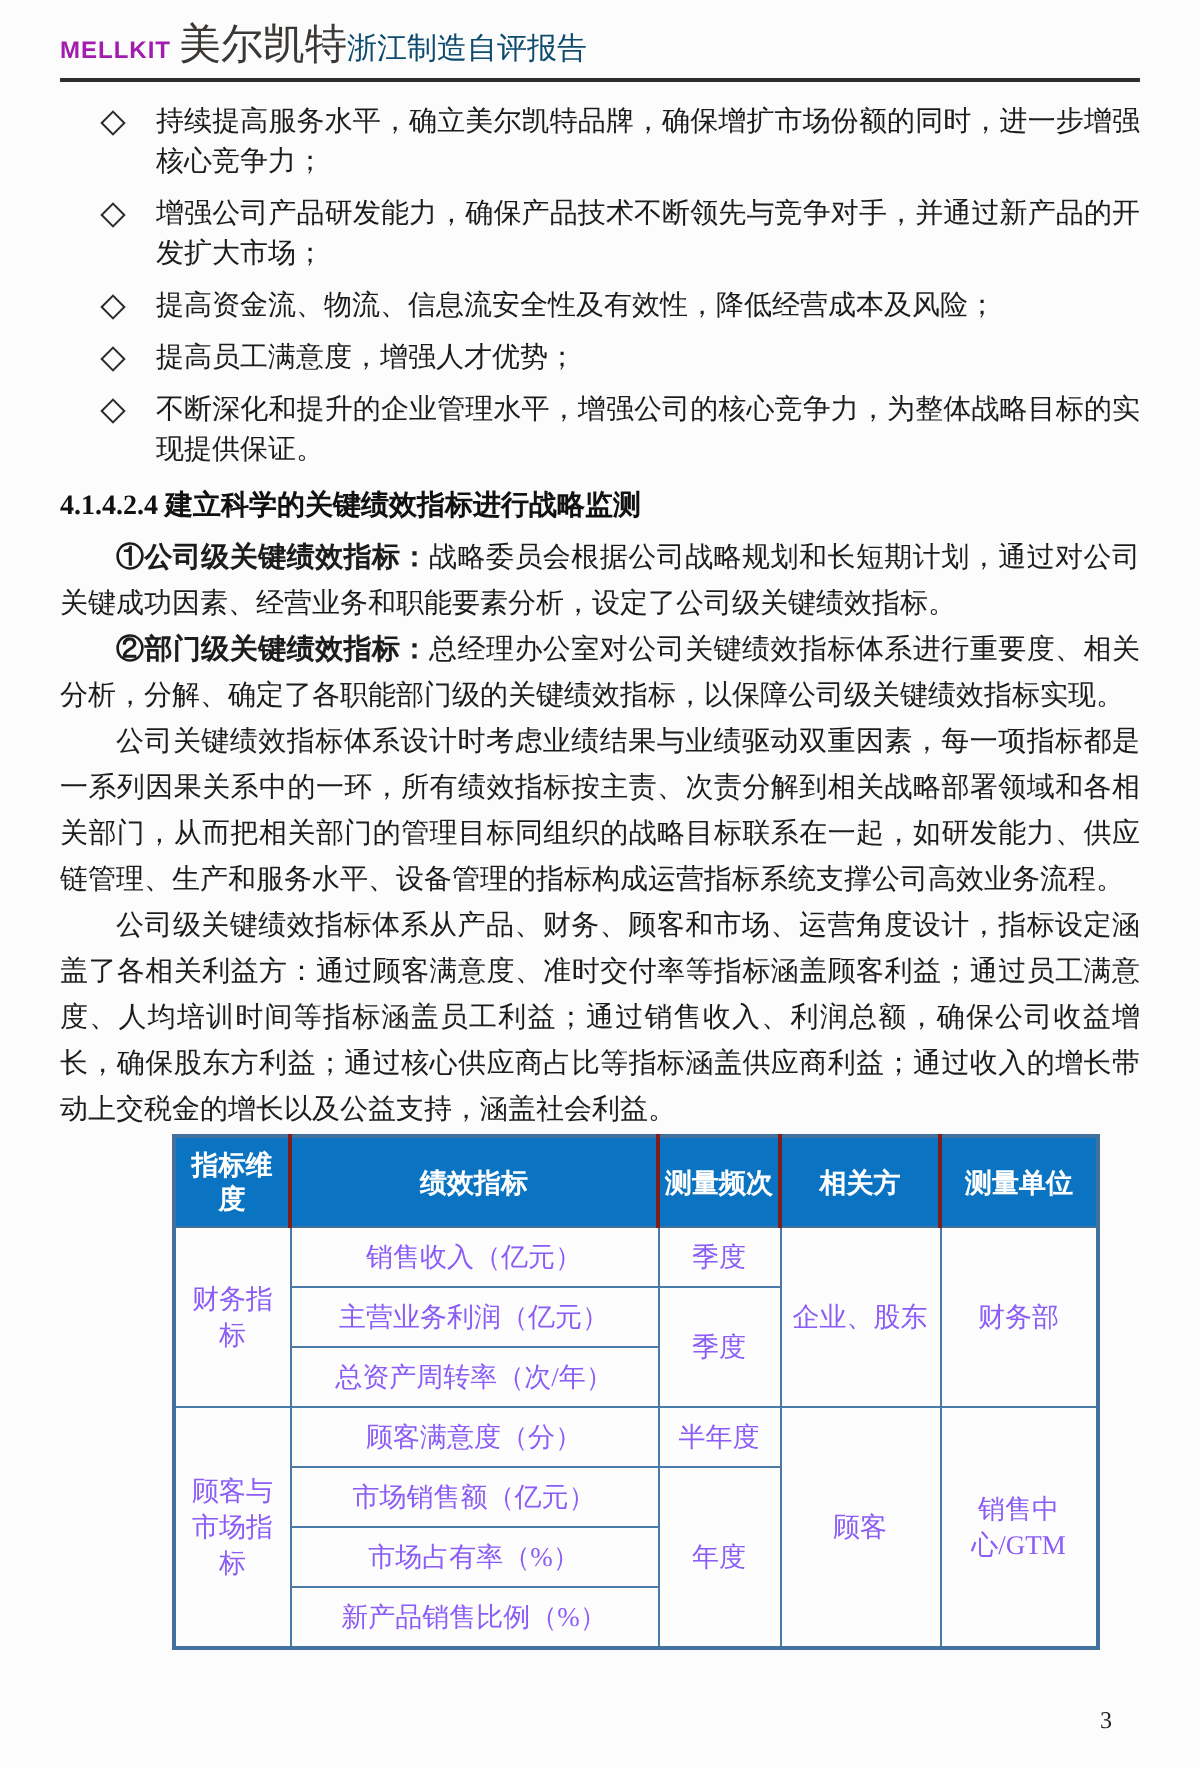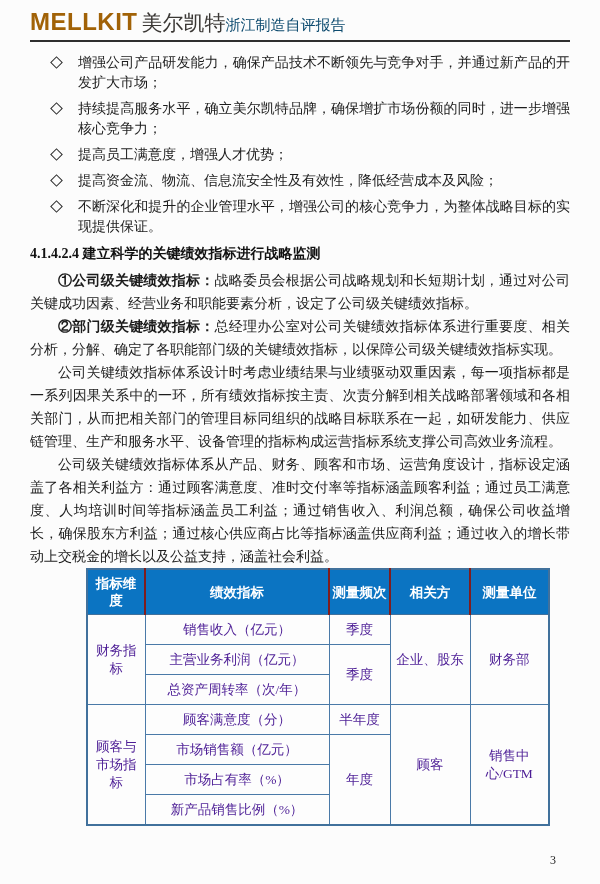--- a/index.html
+++ b/index.html
@@ -15,21 +15,21 @@
     overflow:hidden;
   }
   
   .hdr {
     border-bottom:2px solid #2e2e2e;
     padding-bottom:3px;
     white-space:nowrap;
   }
   .brand {
     font-family:"Liberation Sans","DejaVu Sans",sans-serif;
-    font-weight:bold; color:#a16207; font-size:24px; letter-spacing:.5px;
+    font-weight:bold; color:#a21caf; font-size:12px; letter-spacing:.5px;
   }
   .brand-cn { color:#3a3734; font-size:21px; margin-left:0; }
   .title-red { color:#0c4a6e; font-size:15px; }
   
   .bullets { list-style:none; margin:11px 0 2px 0; padding:0 0 0 20px; }
   .bullets li {
     position:relative; padding-left:28px;
     font-size:14px; line-height:20px; margin-bottom:6px;
     text-align:justify;
   }
@@ -64,53 +64,53 @@
   table.kpi th {
     background:#0b74c2; color:#ffffff; font-weight:bold;
     font-size:13.5px; padding:5px 2px; line-height:17px;
     border:1px solid #41719c;
   }
   table.kpi th + th { border-left:2px solid #7f1d1d; }
   table.kpi td {
     border:1px solid #4a7aa8;
     font-size:13.5px; text-align:center; vertical-align:middle;
     padding:5px 4px; height:19px; line-height:18px;
-    background:#fdfdfd; color:#4c1d95;
+    background:#fdfdfd; color:#8b5cf6;
   }
   .pageno {
     position:absolute; right:44px; bottom:16px;
     font-size:12px; color:#222;
   }
 </style>
 </head>
 <body>
 
 <div class="page">
 
   <div class="hdr">
     <span class="brand">MELLKIT</span>
     <span class="brand-cn">美尔凯特</span><span class="title-red">浙江制造自评报告</span>
   </div>
 
   <ul class="bullets">
     <li>
       <span class="diamond"></span>
+      <span>持续提高服务水平，确立美尔凯特品牌，确保增扩市场份额的同时，进一步增强核心竞争力；</span>
+    </li>
+    <li>
+      <span class="diamond"></span>
       <span>增强公司产品研发能力，确保产品技术不断领先与竞争对手，并通过新产品的开发扩大市场；</span>
     </li>
     <li>
       <span class="diamond"></span>
-      <span>持续提高服务水平，确立美尔凯特品牌，确保增扩市场份额的同时，进一步增强核心竞争力；</span>
+      <span>提高资金流、物流、信息流安全性及有效性，降低经营成本及风险；</span>
     </li>
     <li>
       <span class="diamond"></span>
       <span>提高员工满意度，增强人才优势；</span>
-    </li>
-    <li>
-      <span class="diamond"></span>
-      <span>提高资金流、物流、信息流安全性及有效性，降低经营成本及风险；</span>
     </li>
     <li>
       <span class="diamond"></span>
       <span>不断深化和提升的企业管理水平，增强公司的核心竞争力，为整体战略目标的实现提供保证。</span>
     </li>
   </ul>
 
   <div class="sec-h">4.1.4.2.4 建立科学的关键绩效指标进行战略监测</div>
 
   <p class="para"><span class="lead">①公司级关键绩效指标：</span><span>战略委员会根据公司战略规划和长短期计划，通过对公司关键成功因素、经营业务和职能要素分析，设定了公司级关键绩效指标。</span></p>

